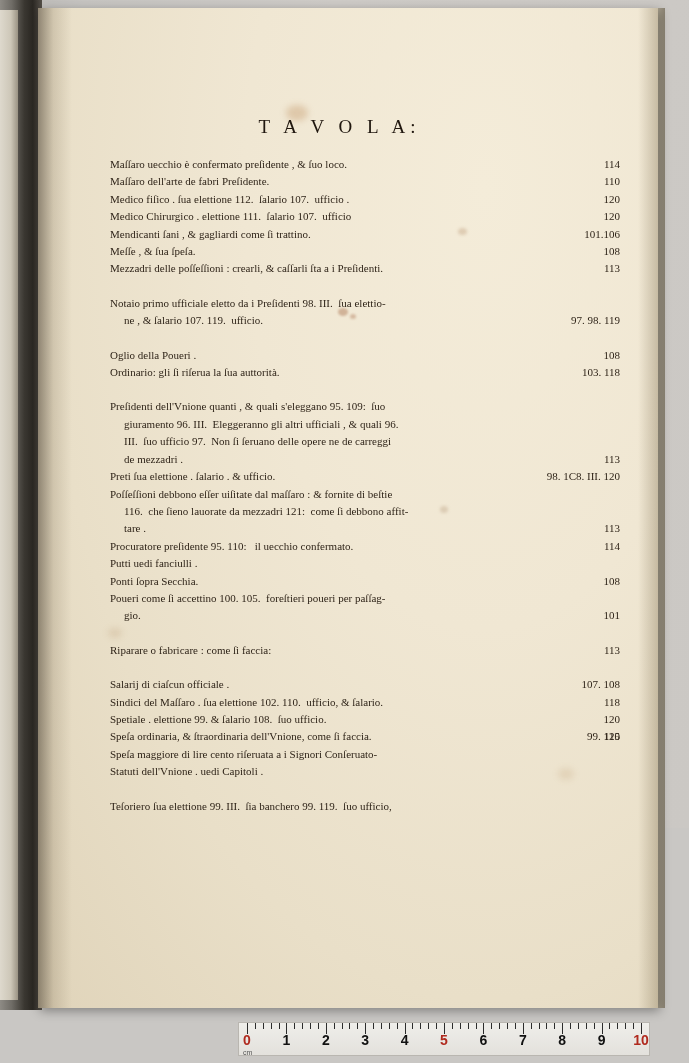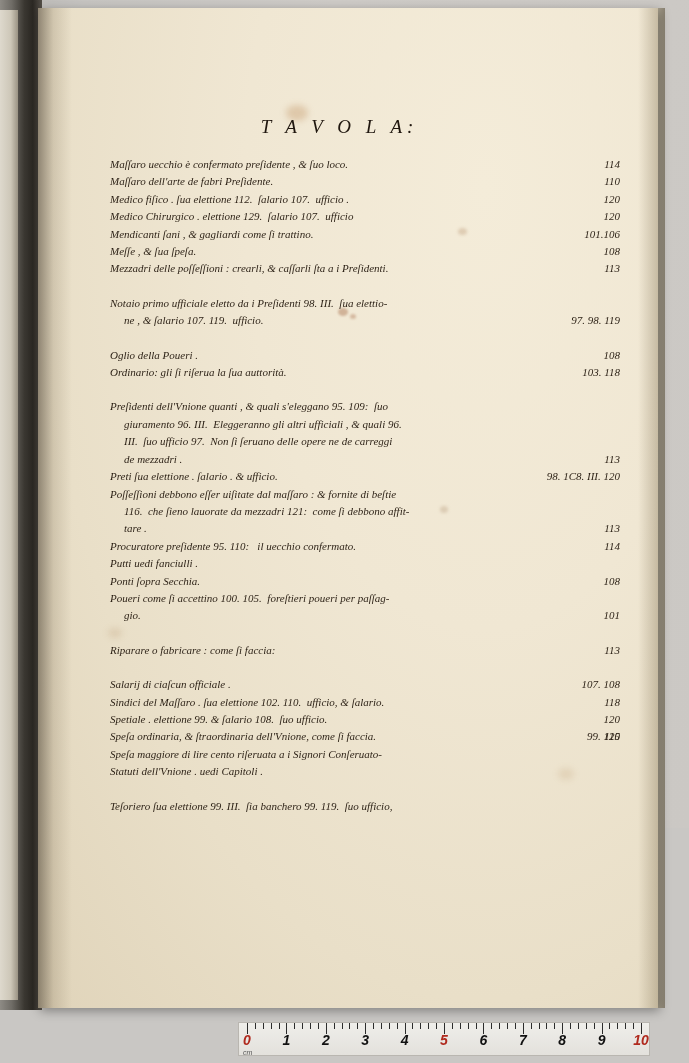--- a/index.html
+++ b/index.html
@@ -11,21 +11,20 @@
     width: 689px;
     height: 1063px;
     overflow: hidden;
     font-family: "Liberation Serif", serif;
   }
   #root {
     position: relative;
     width: 689px;
     height: 828px;
     background: linear-gradient(100deg, #b8b6b3 0%, #c6c4c1 10%, #cecbc7 40%, #cbc8c4 100%);
-    font-style: italic;
   }
   
   .book-left {
     position: absolute;
     left: 0; top: 0;
     width: 42px; height: 1010px;
     background: linear-gradient(90deg, #8e8b85 0%, #6f6c66 28%, #3a3731 58%, #2b2823 78%, #555049 100%);
   }
   .book-left .edge-page {
     position: absolute;
@@ -169,21 +168,21 @@
     <div class="foxing" style="left:70px; top:620px; width:14px; height:10px; background:rgba(160,115,60,0.16); filter:blur(3px);"></div>
     <div class="foxing" style="left:520px; top:760px; width:16px; height:12px; background:rgba(160,115,60,0.14); filter:blur(3px);"></div>
 
     <div class="text-block">
       <div class="title"><span>T A V O L A</span><span class="colon">:</span></div>
       <div id="groups">
           <div class="group">
             <div class="entry"><span>Maſſaro uecchio è confermato preſidente , &amp; ſuo loco.</span><span class="pages">114</span></div>
             <div class="entry"><span>Maſſaro dell'arte de fabri Preſidente.</span><span class="pages">110</span></div>
             <div class="entry"><span>Medico fiſico . ſua elettione 112.  ſalario 107.  ufficio .</span><span class="pages">120</span></div>
-            <div class="entry"><span>Medico Chirurgico . elettione 129.  ſalario 107.  ufficio</span><span class="pages">120</span></div>
+            <div class="entry"><span>Medico Chirurgico . elettione 111.  ſalario 107.  ufficio</span><span class="pages">120</span></div>
             <div class="entry"><span>Mendicanti ſani , &amp; gagliardi come ſi trattino.</span><span class="pages">101.106</span></div>
             <div class="entry"><span>Meſſe , &amp; ſua ſpeſa.</span><span class="pages">108</span></div>
             <div class="entry"><span>Mezzadri delle poſſeſſioni : crearli, &amp; caſſarli ſta a i Preſidenti.</span><span class="pages">113</span></div>
           </div>
           <div class="group">
             <div class="entry"><span>Notaio primo ufficiale eletto da i Preſidenti 98. III.  ſua elettio-</span></div>
             <div class="entry cont"><span>ne , &amp; ſalario 107. 119.  ufficio.</span><span class="pages">97. 98. 119</span></div>
           </div>
           <div class="group">
             <div class="entry"><span>Oglio della Poueri .</span><span class="pages">108</span></div>

